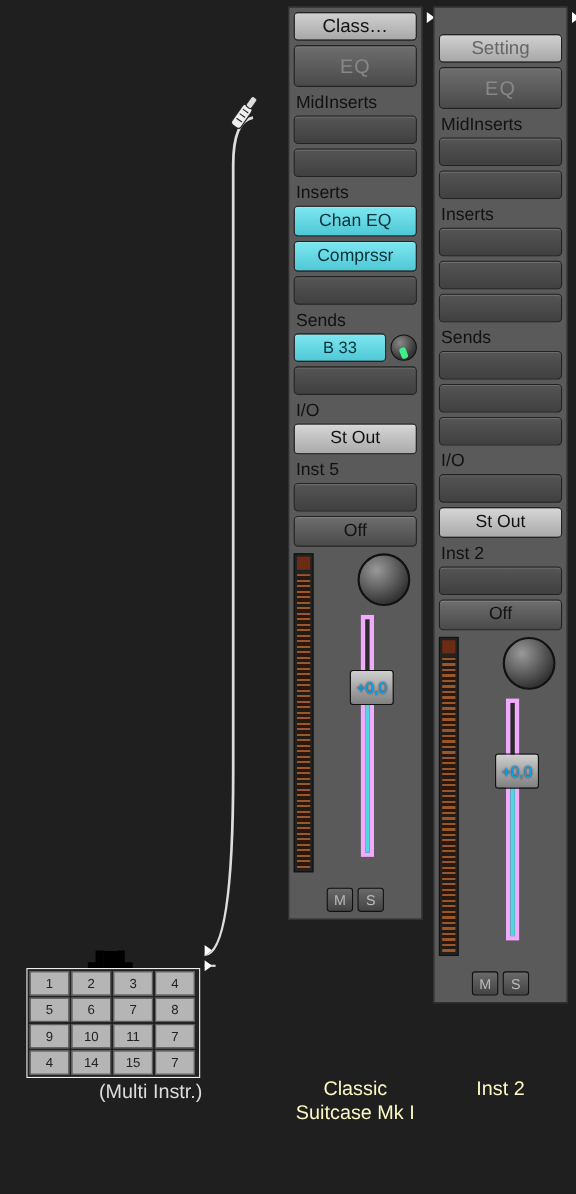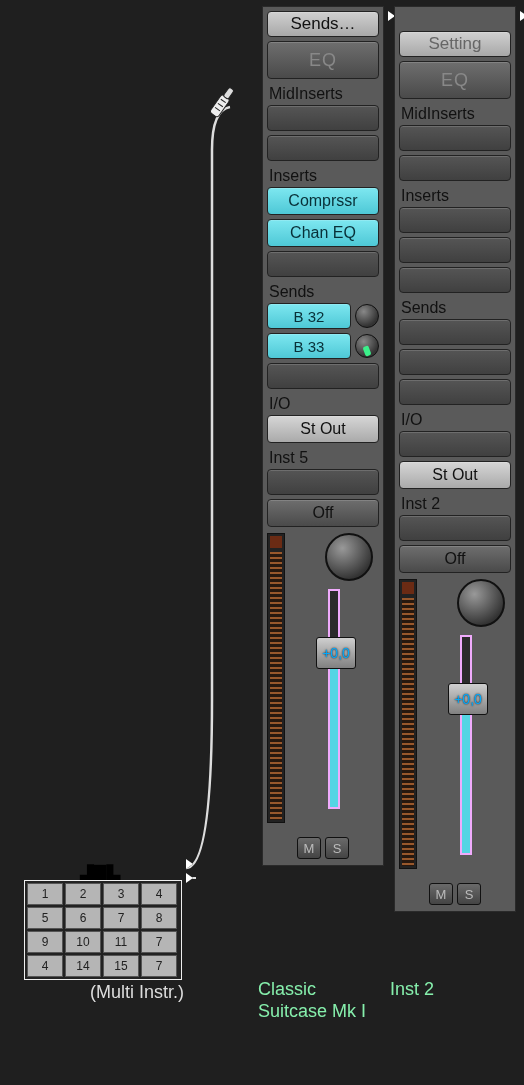--- a/index.html
+++ b/index.html
@@ -202,21 +202,21 @@
     flex-direction:column;
     align-items:center;
     position:relative;
     height:100%;
   }
   .fader-track{
     margin-top:56px;
     width:12px;
     height:220px;
     background:#2b2b2b;
-    border:2px solid #f0abfc;
+    border:4px solid #f0abfc;
     position:relative;
   }
   .fader-fill{
     position:absolute;
     bottom:0; left:0; right:0;
     background:#55d5e4;
   }
   .fader-cap{
     position:absolute;
     left:-14px;
@@ -240,21 +240,22 @@
     border-radius:3px;
     color:#bbb;
     font-size:13px;
     display:flex;align-items:center;justify-content:center;
     cursor:pointer;
   }
 
   .strip-name {
     position:absolute;
     width:130px;
-    color:#86efac;
+    text-align:center;
+    color:#fef9c3;
     font-size:18px;
     line-height:22px;
   }
   .sn1{ left:258px; top:978px;}
   .sn2{ left:390px; top:978px;}
 
   .corner-arrow{
     position:absolute;
     top:4px;
     width:0;height:0;
@@ -300,37 +301,33 @@
     <div class="multi-cell">4</div>
     <div class="multi-cell">14</div>
     <div class="multi-cell">15</div>
     <div class="multi-cell">7</div>
   </div>
   <div class="multi-label">(Multi Instr.)</div>
 </div>
 
 <div class="strip strip1">
   <div class="corner-arrow" style="right:-12px;"></div>
-  <div class="btn setting">Sends…</div>
+  <div class="btn setting">Class…</div>
   <div class="btn eq">EQ</div>
 
   <div class="section-label">MidInserts</div>
   <div class="btn empty"></div>
   <div class="btn empty"></div>
 
   <div class="section-label">Inserts</div>
+  <div class="btn cyan">Chan EQ</div>
   <div class="btn cyan">Comprssr</div>
-  <div class="btn cyan">Chan EQ</div>
   <div class="btn empty"></div>
 
   <div class="section-label">Sends</div>
-  <div class="send-row">
-    <div class="btn cyan">B 32</div>
-    <div class="knob-sm"></div>
-  </div>
   <div class="send-row">
     <div class="btn cyan">B 33</div>
     <div class="knob-sm active"></div>
   </div>
   <div class="btn empty"></div>
 
   <div class="section-label">I/O</div>
   <div class="btn light">St Out</div>
 
   <div class="section-label">Inst 5</div>

